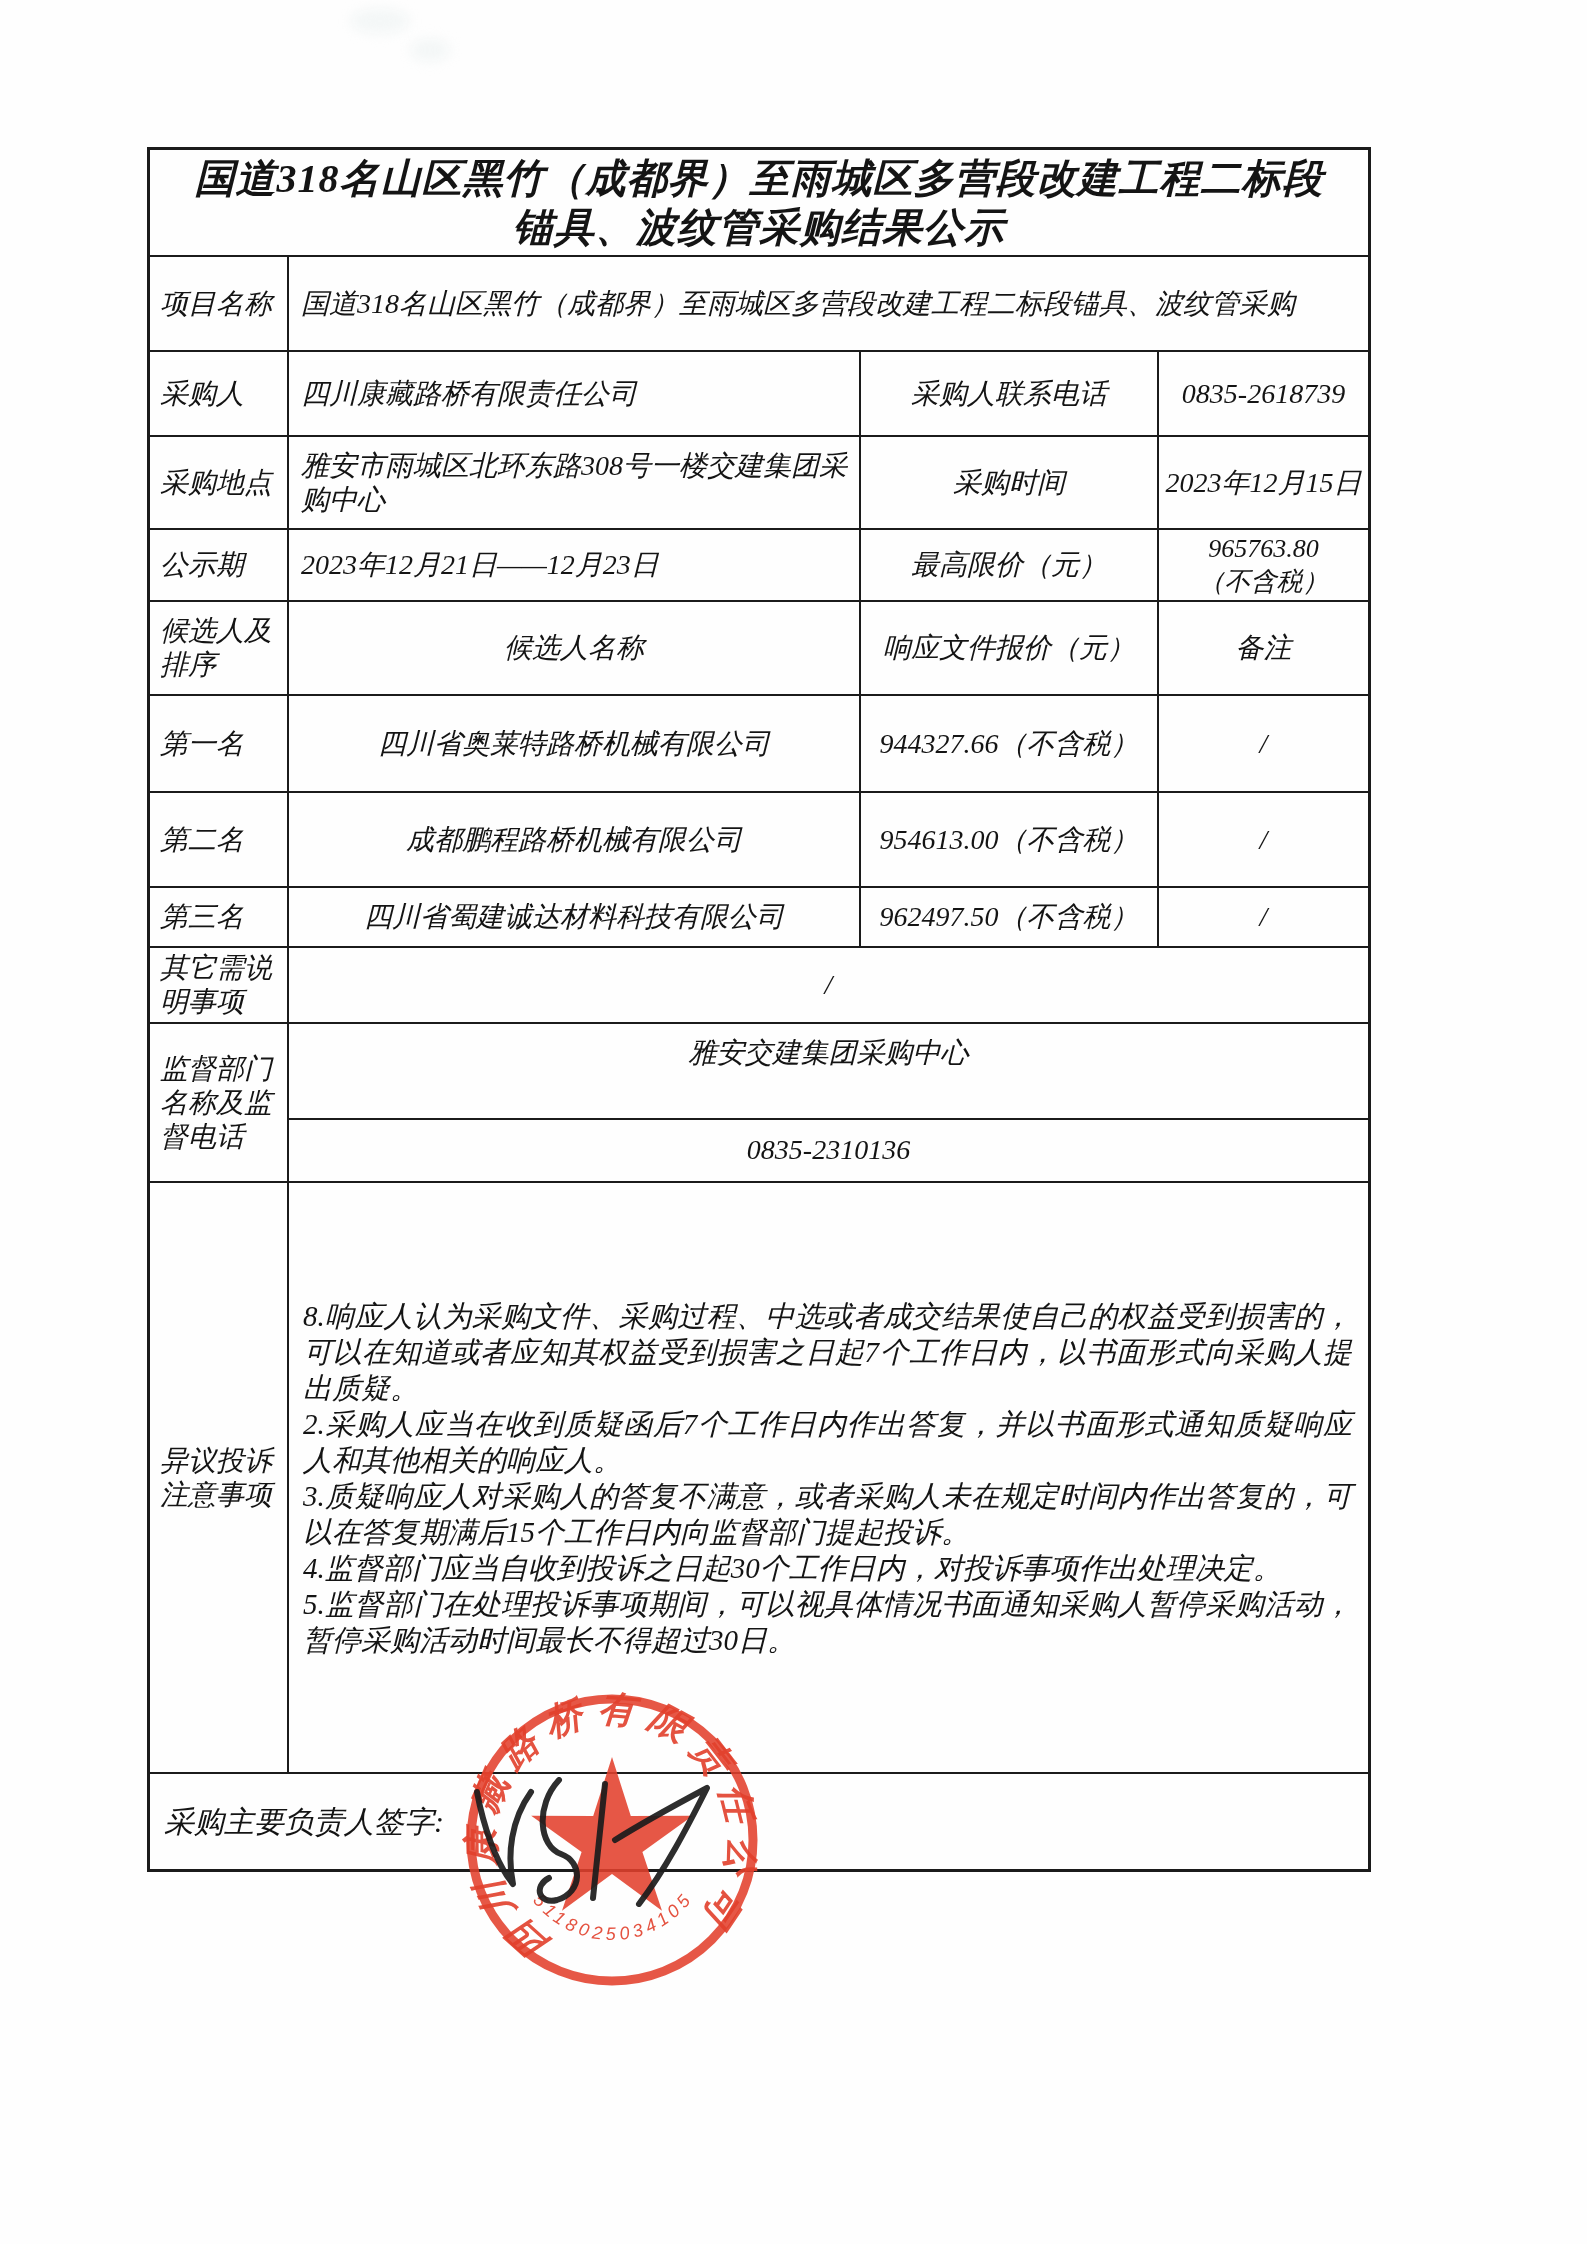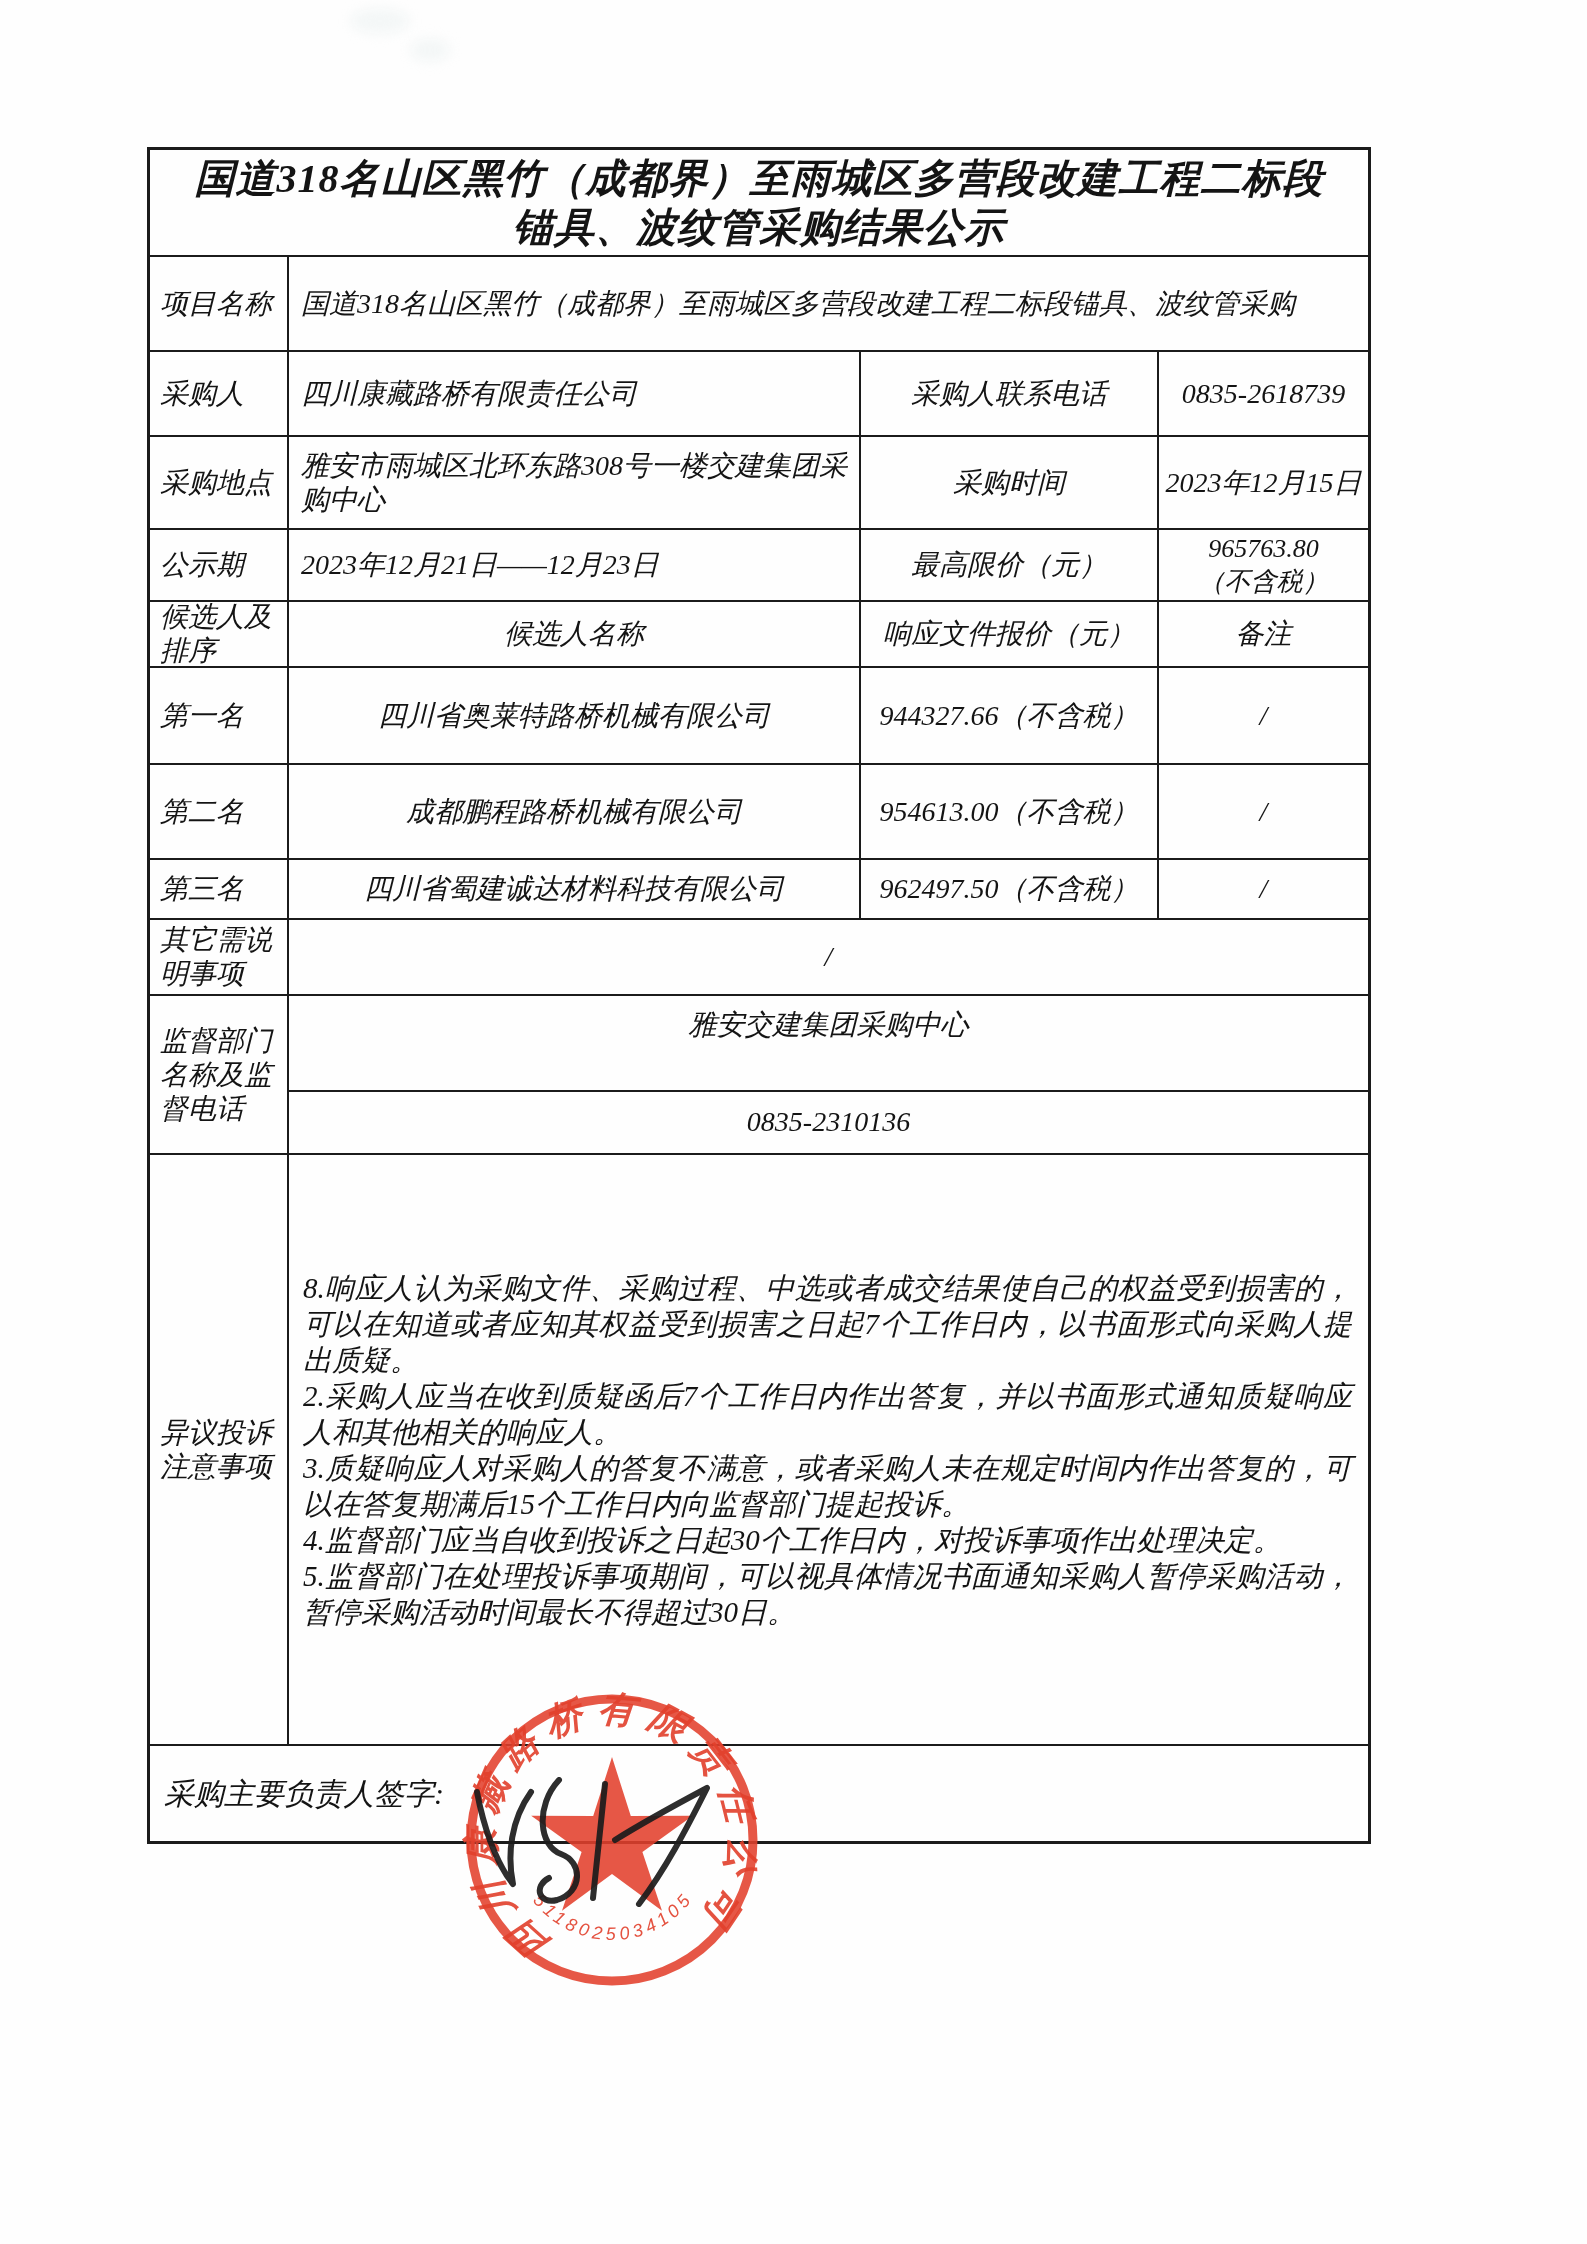--- a/index.html
+++ b/index.html
@@ -86,21 +86,21 @@
     <div class="row" style="height:72px;">
       <div class="cell w1 lab">公示期</div>
       <div class="cell w2 bl val">2023年12月21日——12月23日</div>
       <div class="cell w3 bl ctr">最高限价（元）</div>
       <div class="cell w4 bl price-cell">
         <div>965763.80</div>
         <div>（不含税）</div>
       </div>
     </div>
 
-    <div class="row" style="height:66px;justify-content:flex-end;">
+    <div class="row" style="height:94px;justify-content:flex-end;">
       <div class="cell w1 lab">候选人及排序</div>
       <div class="cell w2 bl ctr">候选人名称</div>
       <div class="cell w3 bl ctr">响应文件报价（元）</div>
       <div class="cell w4 bl ctr">备注</div>
     </div>
 
     <div class="row" style="height:97px;">
       <div class="cell w1 lab">第一名</div>
       <div class="cell w2 bl ctr">四川省奥莱特路桥机械有限公司</div>
       <div class="cell w3 bl ctr">944327.66（不含税）</div>

